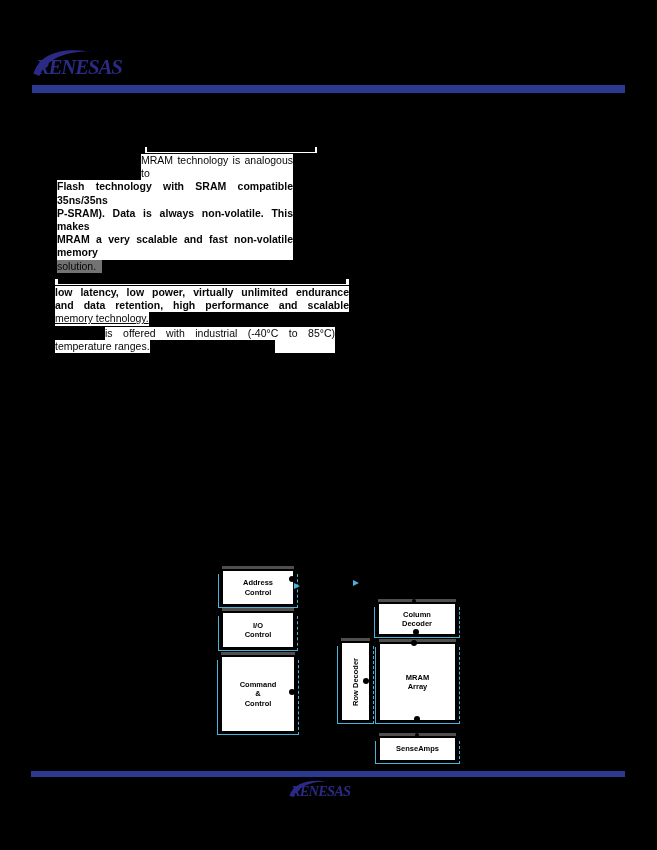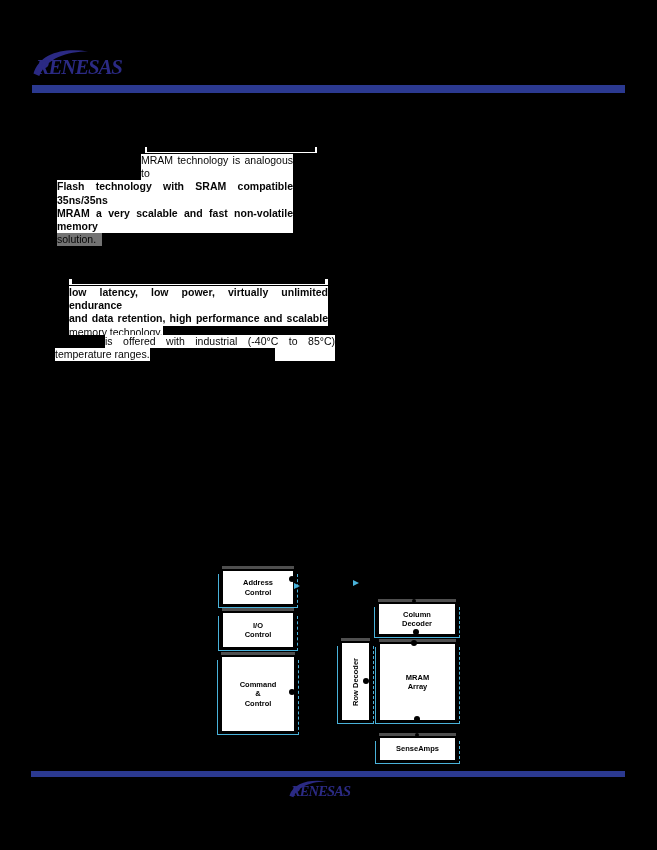--- a/index.html
+++ b/index.html
@@ -10,22 +10,22 @@
   .logo{position:absolute;}
   #logo-top{left:30px;top:46px;width:122px;height:36px;}
   #logo-bottom{left:287px;top:778px;width:84px;height:23px;}
   .rule{position:absolute;background:#2b3990;}
   #rule-top{left:32px;top:85px;width:593px;height:8px;}
   #rule-bottom{left:31px;top:771px;width:594px;height:6px;}
 
   
   .para{position:absolute;font-size:10.5px;line-height:13.2px;color:#060606;}
   #p1{left:57px;top:147px;width:236px;}
-  #p2{left:69px;top:279px;width:259px;}
-  #p3{left:55px;top:327px;width:280px;margin-top:8px;}
+  #p2{left:55px;top:279px;width:294px;}
+  #p3{left:55px;top:327px;width:280px;}
   .pline{background:#fff;white-space:nowrap;}
   .just{text-align:justify;text-align-last:justify;white-space:normal;font-weight:bold;}
   .flexline{display:flex;background:#fff;}
   .flexline .jtext{flex:1;text-align:justify;text-align-last:justify;white-space:normal;}
   .redact{display:inline-block;background:#000;align-self:stretch;}
   .redact-fill{flex:1;background:#000;}
   .shortline{background:transparent;display:flex;}
   .shortline .wtext{background:#737373;padding-right:6px;}
   .pstrip{position:relative;background:#fff;height:6px;margin-bottom:1px;}
   .pstrip .bar{position:absolute;left:1%;right:1%;top:0;height:4.5px;background:#000;}
@@ -65,20 +65,21 @@
 
   <div class="para" id="p1">
     <div class="pstrip">
         <span class="bar"></span>
       </div>
     <div class="flexline">
       <span class="redact" style="width:84px"></span>
       <span class="jtext">MRAM technology is analogous to</span>
     </div>
     <div class="pline just">Flash technology with SRAM compatible 35ns/35ns</div>
+    <div class="pline just">P-SRAM). Data is always non-volatile. This makes</div>
     <div class="pline just">MRAM a very scalable and fast non-volatile memory</div>
     <div class="shortline">
       <span class="wtext">solution.</span>
     </div>
   </div>
 
   <div class="para" id="p2">
     <div class="pstrip">
         <span class="bar"></span>
       </div>

